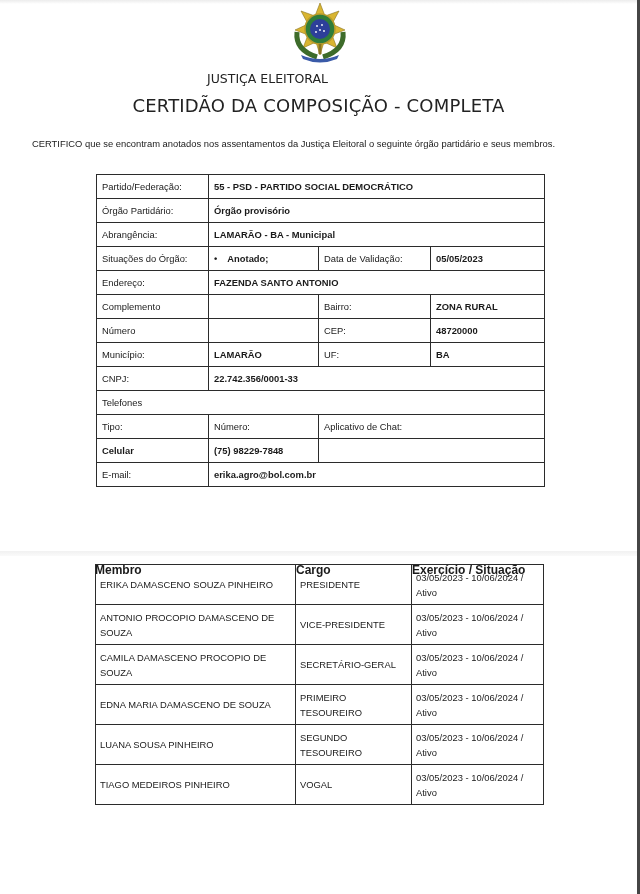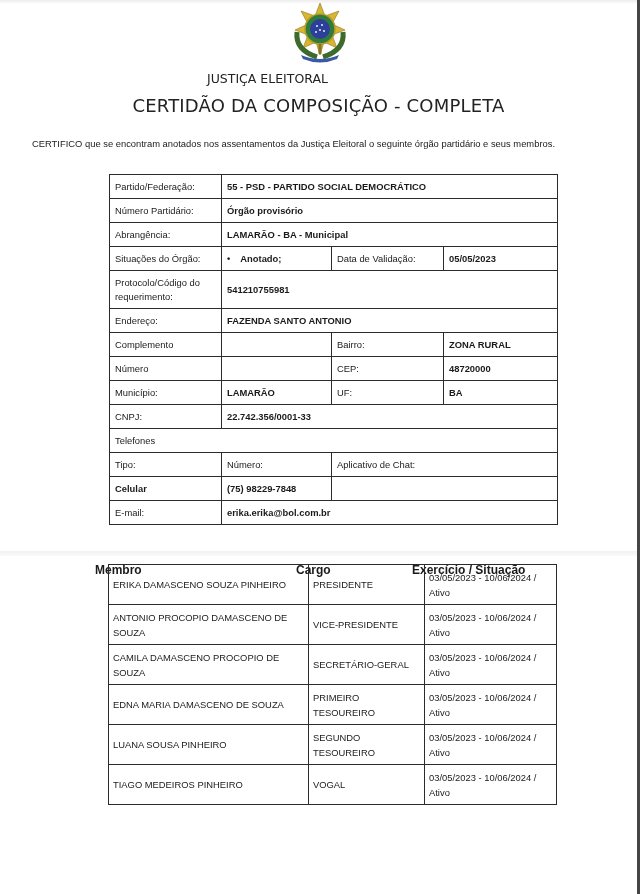--- a/index.html
+++ b/index.html
@@ -25,21 +25,21 @@
   }
   .title2 {
     position: absolute; left: 0; width: 637px; top: 95px; text-align: center;
     font-family: "DejaVu Sans", sans-serif; font-size: 18px; color: #222;
     letter-spacing: 0.2px;
   }
   .certifico {
     position: absolute; left: 32px; top: 138px; font-size: 9.4px; color: #1a1a1a;
     white-space: nowrap;
   }
-  table { border-collapse: collapse; position: absolute; table-layout: fixed; margin-left: 13px; }
+  table { border-collapse: collapse; position: absolute; table-layout: fixed; }
   td, th { border: 1px solid #2b2b2b; font-size: 9.4px; padding: 0 5px; vertical-align: middle; color: #1a1a1a; }
   .t1 { left: 96px; top: 174px; width: 448px; }
   .t1 td { height: 23px; }
   .t1 tr.tall td { height: 37px; line-height: 14px; }
   .b { font-weight: bold; }
   .sep {
     position: absolute; left: 0; top: 551px; width: 637px; height: 5px;
     background: linear-gradient(#f1f1f1, #fafafa);
   }
   .t2-head {
@@ -86,37 +86,33 @@
       <col style="width:110px">
       <col style="width:112px">
       <col style="width:114px">
     </colgroup>
   <tbody>
       <tr>
     <td>Partido/Federação:</td>
     <td colspan="3" class="b">55 - PSD - PARTIDO SOCIAL DEMOCRÁTICO</td>
   </tr>
   <tr>
-    <td>Número Partidário:</td>
+    <td>Órgão Partidário:</td>
     <td colspan="3" class="b">Órgão provisório</td>
   </tr>
   <tr>
     <td>Abrangência:</td>
     <td colspan="3" class="b">LAMARÃO - BA - Municipal</td>
   </tr>
   <tr>
     <td>Situações do Órgão:</td>
     <td class="b"><span class="bullet">•</span><span>Anotado;</span></td>
     <td>Data de Validação:</td>
     <td class="b">05/05/2023</td>
   </tr>
-  <tr class="tall">
-    <td><span>Protocolo/Código do</span><br><span>requerimento:</span></td>
-    <td colspan="3" class="b">541210755981</td>
-  </tr>
   <tr>
     <td>Endereço:</td>
     <td colspan="3" class="b">FAZENDA SANTO ANTONIO</td>
   </tr>
   <tr>
     <td>Complemento</td>
     <td class="b"></td>
     <td>Bairro:</td>
     <td class="b">ZONA RURAL</td>
   </tr>
@@ -144,21 +140,21 @@
     <td>Número:</td>
     <td colspan="2">Aplicativo de Chat:</td>
   </tr>
   <tr>
     <td class="b">Celular</td>
     <td class="b">(75) 98229-7848</td>
     <td colspan="2" class="b"></td>
   </tr>
   <tr>
     <td>E-mail:</td>
-    <td colspan="3" class="b">erika.erika@bol.com.br</td>
+    <td colspan="3" class="b">erika.agro@bol.com.br</td>
   </tr>
 </tbody>
   </table>
 
 <div class="sep"></div>
 
 <div class="t2-head" style="left:95px;">Membro</div>
 <div class="t2-head" style="left:296px;">Cargo</div>
 <div class="t2-head" style="left:412px;">Exercício / Situação</div>
 

